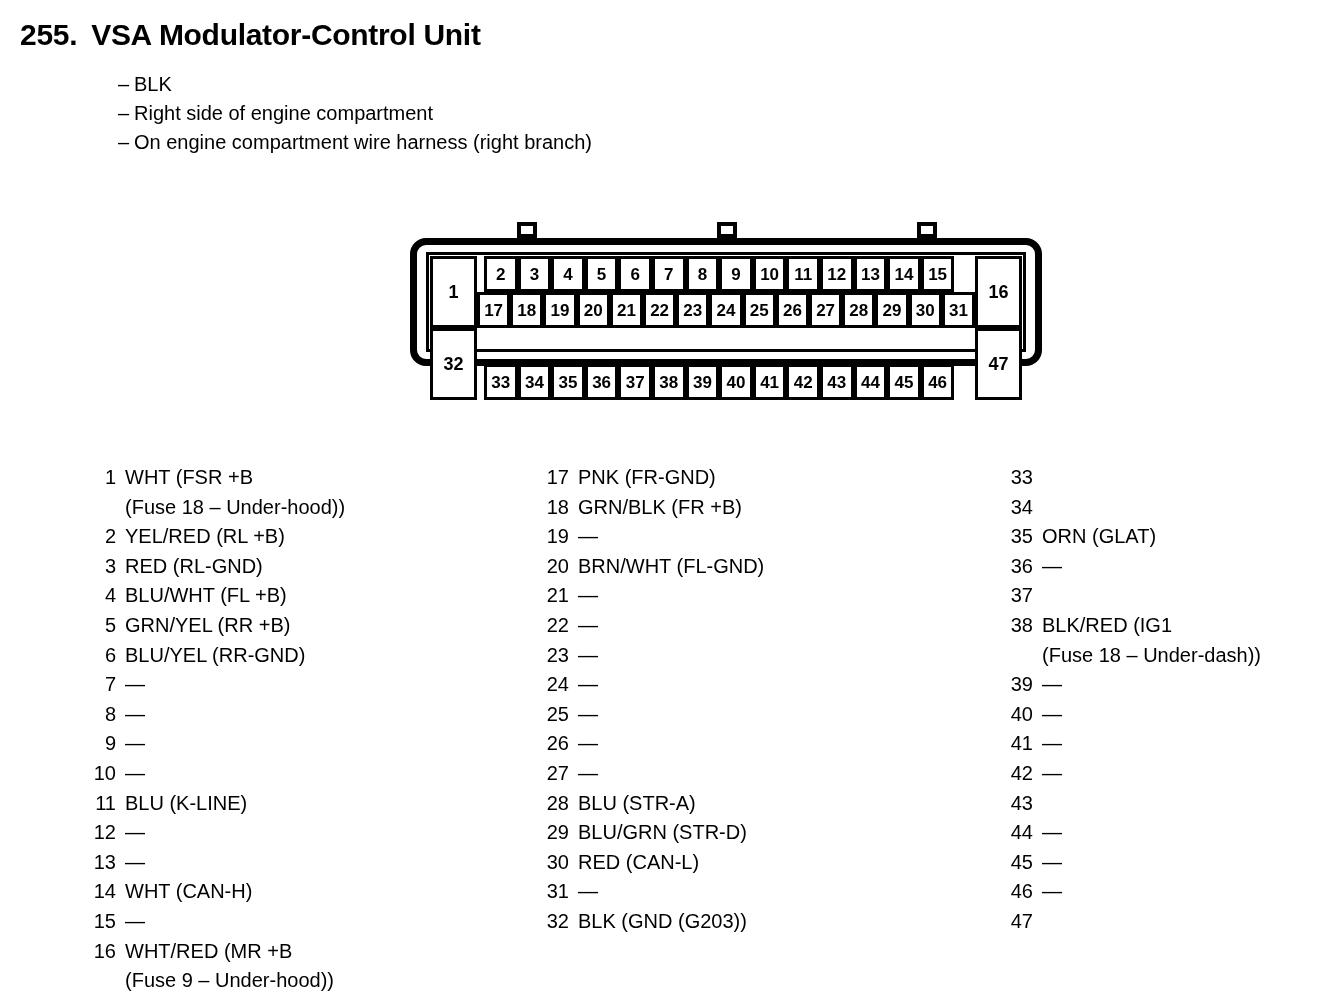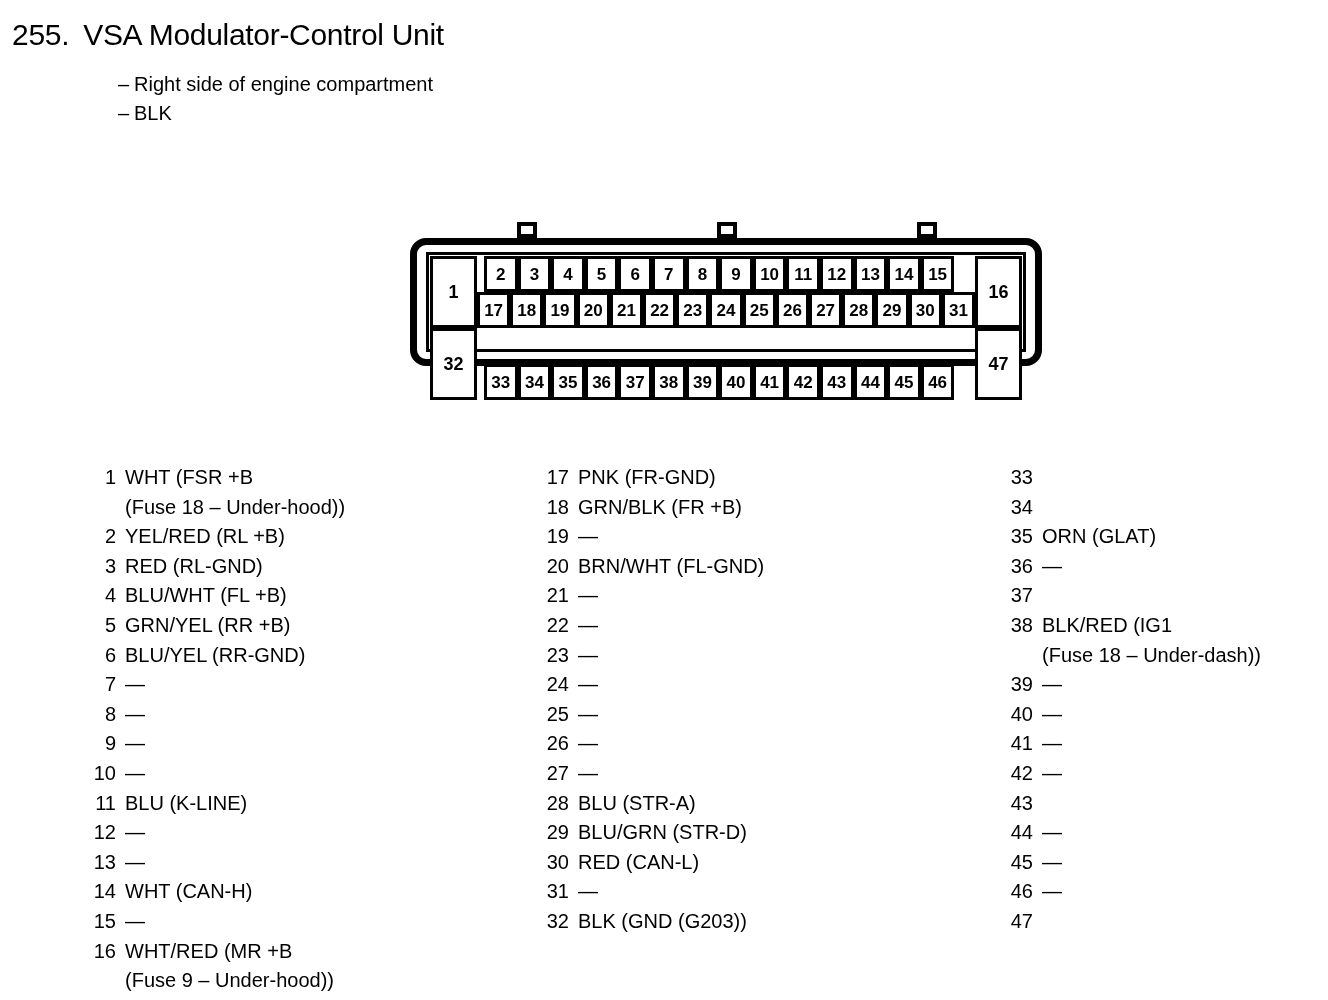--- a/index.html
+++ b/index.html
@@ -14,24 +14,24 @@
     font-family: "Liberation Sans", sans-serif;
     color: #000000;
     overflow: hidden;
   }
 
   
   #header { position: absolute; left: 0; top: 0; width: 1328px; }
 
   #page-title {
     position: absolute;
-    left: 12px;
+    left: 20px;
     top: 18px;
     font-size: 30px;
-    font-weight: normal;
+    font-weight: bold;
     letter-spacing: -0.3px;
     white-space: nowrap;
   }
   #page-title .num { margin-right: 14px; }
 
   #subtitle-list {
     position: absolute;
     left: 118px;
     top: 70px;
     font-size: 20px;
@@ -129,22 +129,23 @@
   .pin-label.empty { letter-spacing: 0; }
 </style>
 </head>
 <body>
 
 <div id="header">
   <div id="page-title">
     <span class="num">255.</span><span>VSA Modulator-Control Unit</span>
   </div>
   <div id="subtitle-list">
+      <div class="sub-line"><span class="dash">–</span><span>BLK</span></div>
       <div class="sub-line"><span class="dash">–</span><span>Right side of engine compartment</span></div>
-      <div class="sub-line"><span class="dash">–</span><span>BLK</span></div>
+      <div class="sub-line"><span class="dash">–</span><span>On engine compartment wire harness (right branch)</span></div>
     </div>
 </div>
 
 <div id="connector">
   <div class="shell"></div>
   <div class="cavity"></div>
   <div id="tabs">
       <div class="tab top" style="left: 113px;"></div>
       <div class="tab top" style="left: 313px;"></div>
       <div class="tab top" style="left: 513px;"></div>

